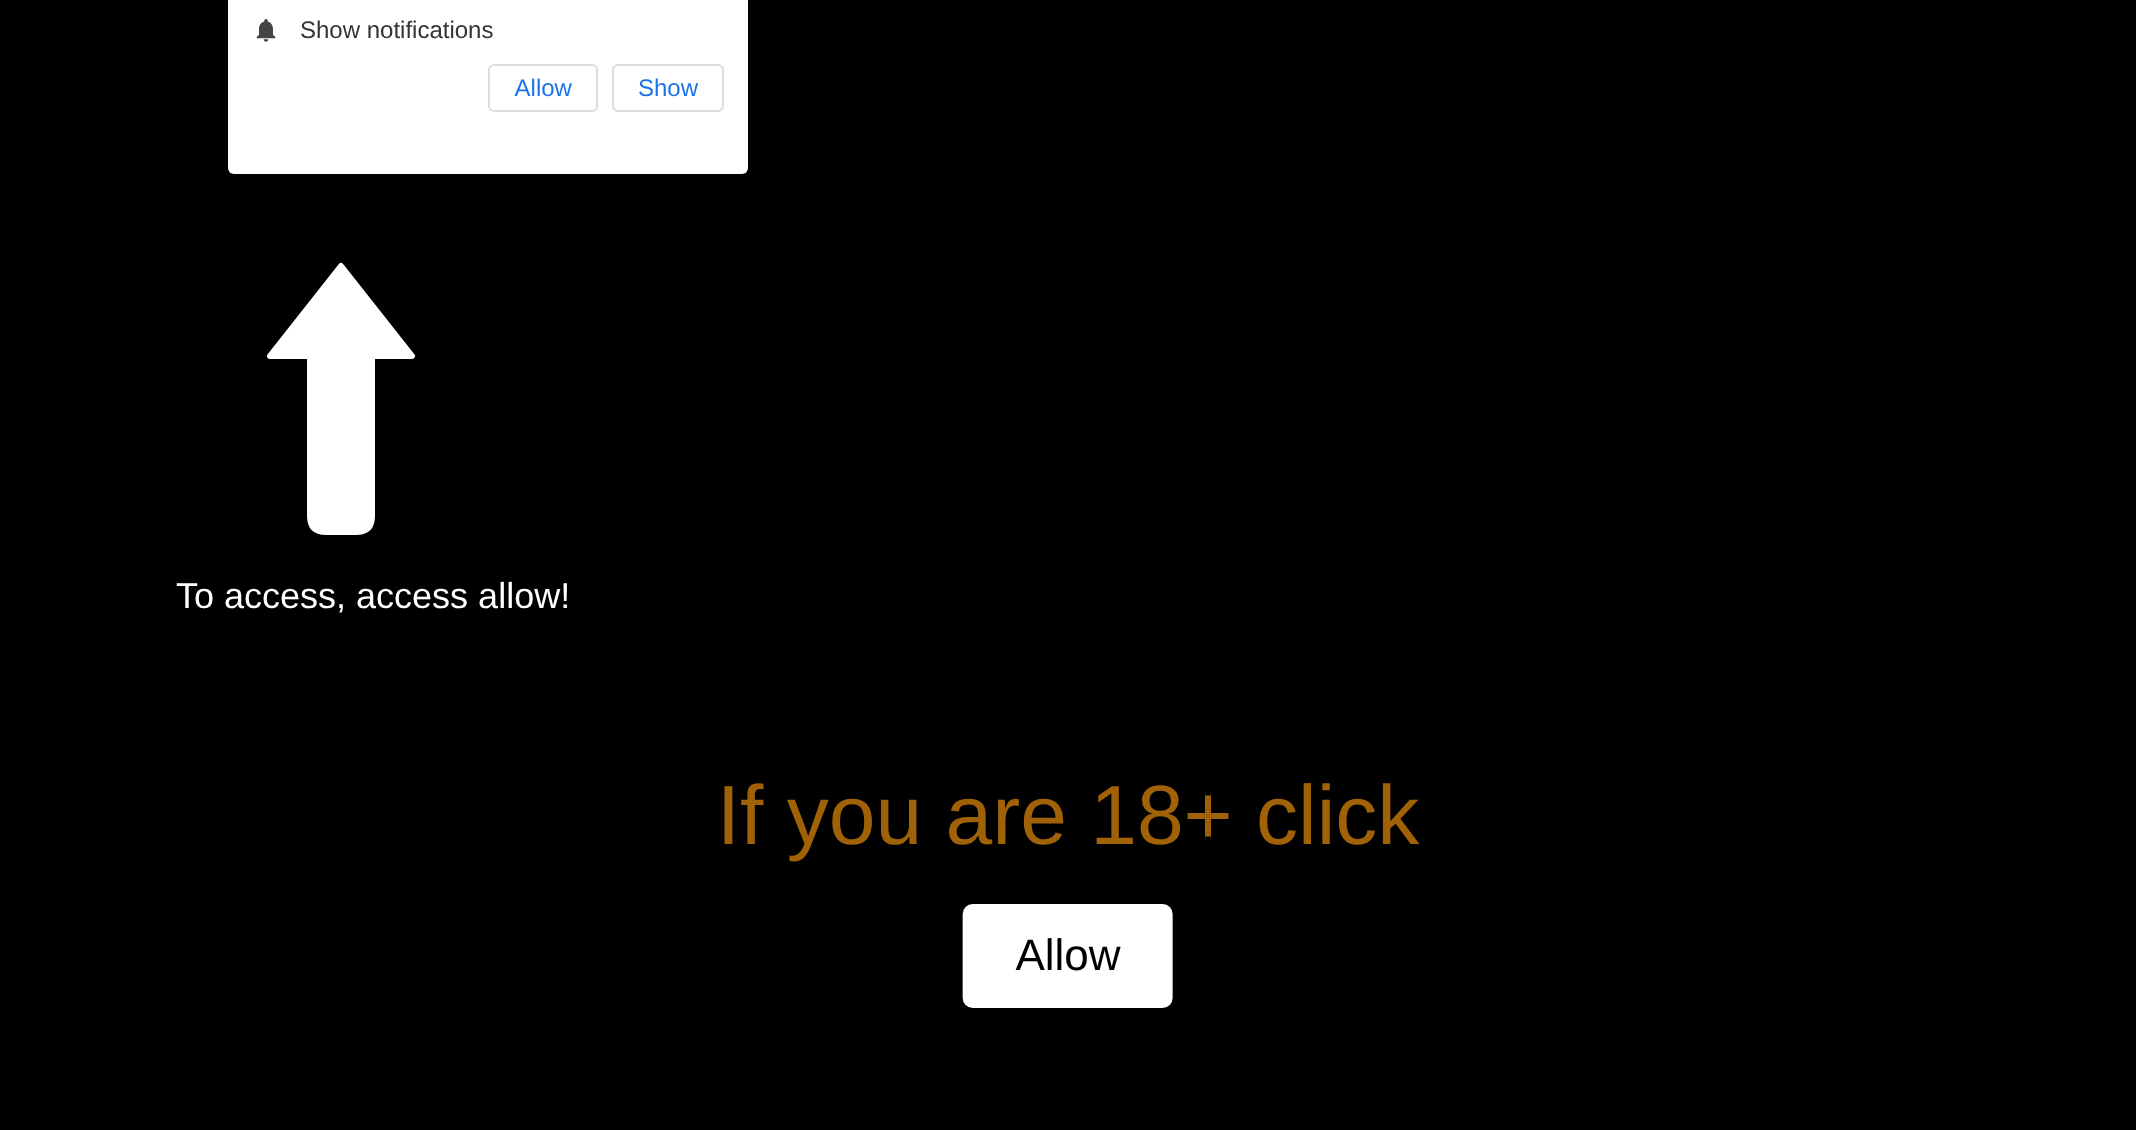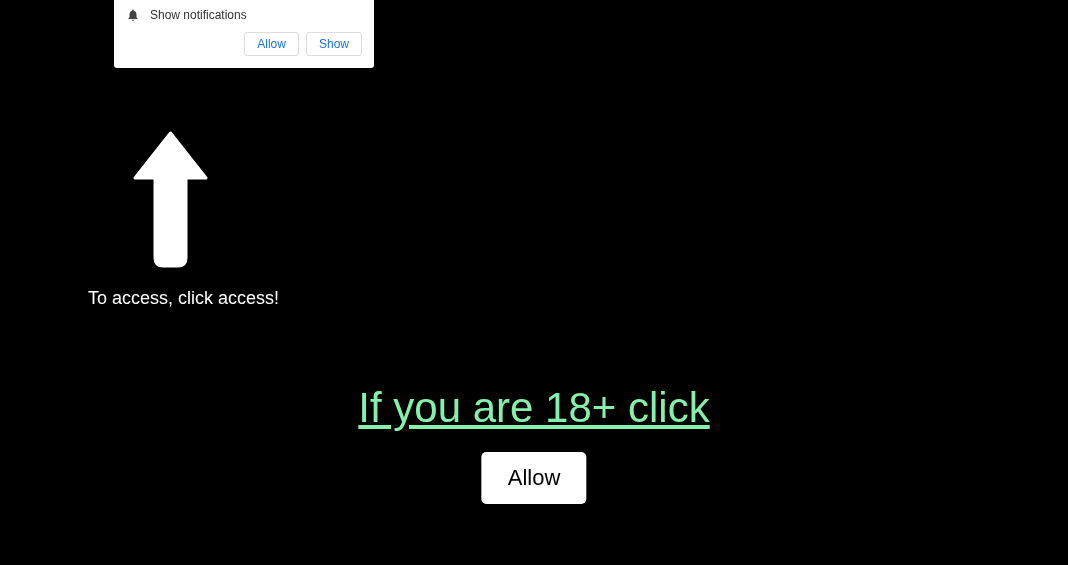--- a/index.html
+++ b/index.html
@@ -13,21 +13,21 @@
       background: #000;
       font-family: Arial, Helvetica, sans-serif;
       position: relative;
       overflow: hidden;
     }
     .notification-popup {
       position: absolute;
       top: 0;
       left: 114px;
       width: 260px;
-      height: 68px;
+      height: 87px;
       background: #fff;
       border-radius: 0 0 3px 3px;
       padding: 8px 12px;
       box-shadow: 0 2px 8px rgba(0,0,0,0.15);
     }
     .notification-header {
       display: flex;
       align-items: center;
       gap: 10px;
       margin-bottom: 10px;
@@ -85,25 +85,24 @@
       font-size: 18px;
     }
     .main-content {
       position: absolute;
       top: 384px;
       left: 50%;
       transform: translateX(-50%);
       text-align: center;
     }
     .age-text {
-      color: #86efac;
+      color: #a16207;
       font-size: 42px;
       font-weight: normal;
       margin-bottom: 20px;
-      text-decoration: underline;
     }
     .allow-button {
       background: #fff;
       color: #000;
       border: none;
       padding: 13px 26px;
       font-size: 22px;
       border-radius: 5px;
       cursor: pointer;
     }
@@ -127,18 +126,18 @@
 </div>
 
 <div class="arrow-container">
   <svg viewBox="0 0 85 140">
     <path d="M42.5 5 L78 50 L58 50 L58 130 Q58 138 50 138 L35 138 Q27 138 27 130 L27 50 L7 50 Z" stroke="#fff" stroke-width="3" stroke-linejoin="round" fill="#fff"></path>
     <path d="M42.5 5 L78 50 L58 50 L58 128 Q58 136 50 136 L35 136 Q27 136 27 128 L27 50 L7 50 Z" fill="#fff"></path>
     <path d="M42.5 8 L72 48 L55 48 L55 126 Q55 133 49 133 L36 133 Q30 133 30 126 L30 48 L13 48 Z" fill="#fff"></path>
   </svg>
 </div>
 
-<div class="access-text">To access, click access!</div>
+<div class="access-text">To access, access allow!</div>
 
 <div class="main-content">
   <div class="age-text">If you are 18+ click</div>
   <button class="allow-button">Allow</button>
 </div>
 
 </body></html>

